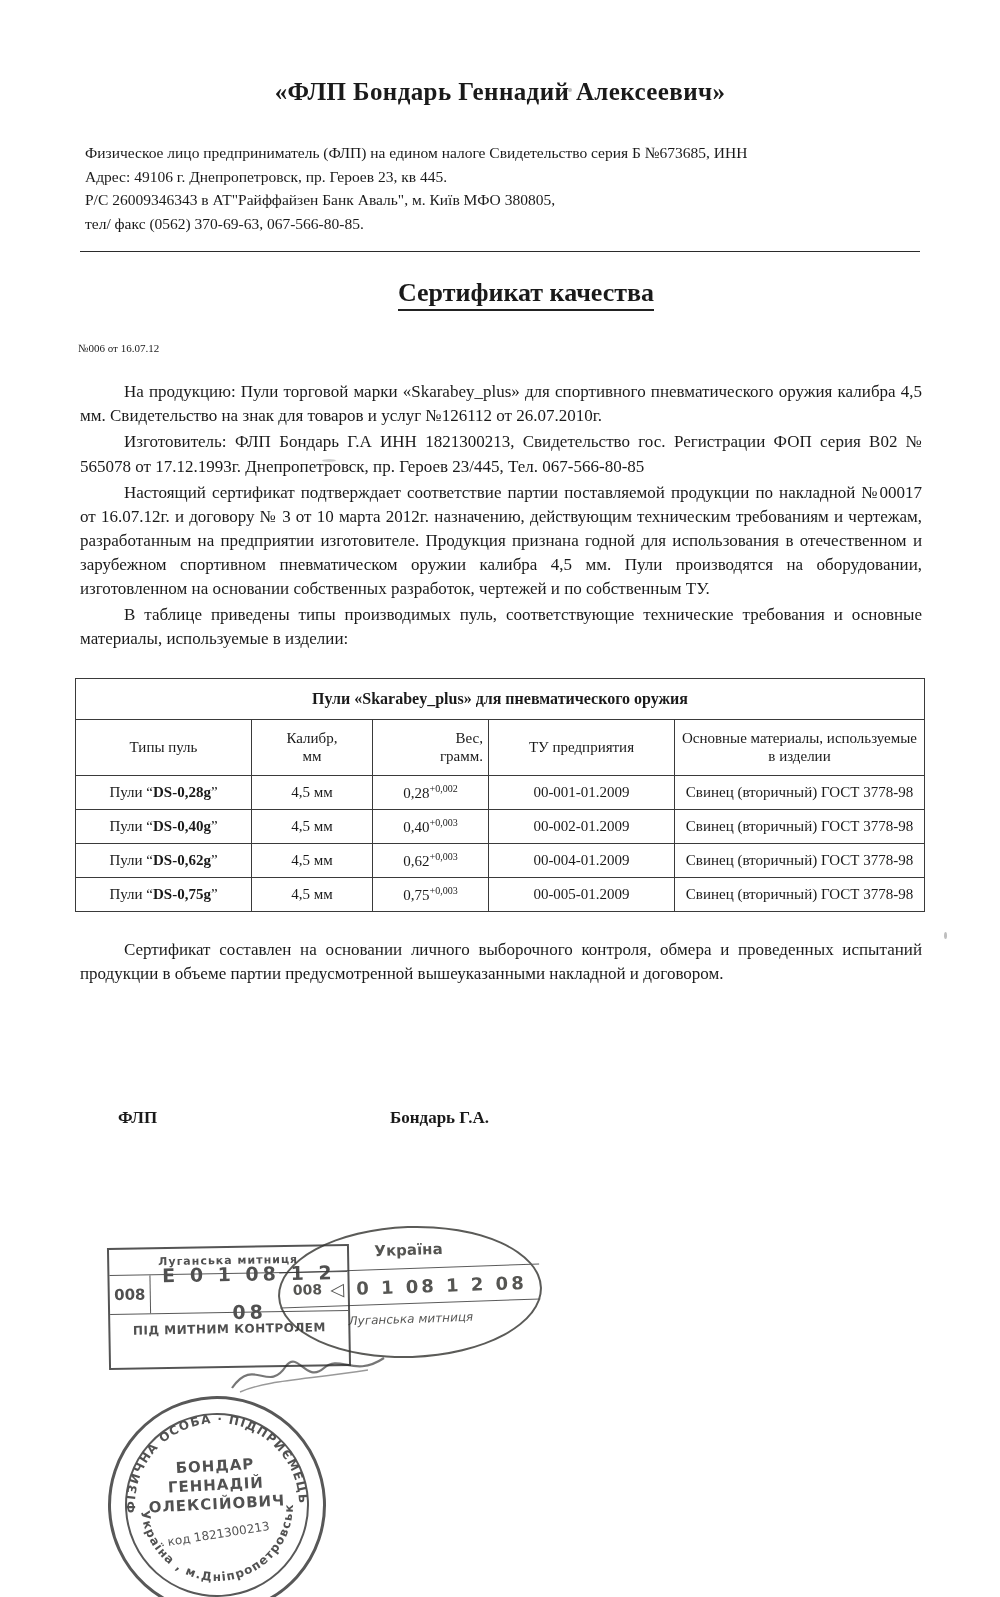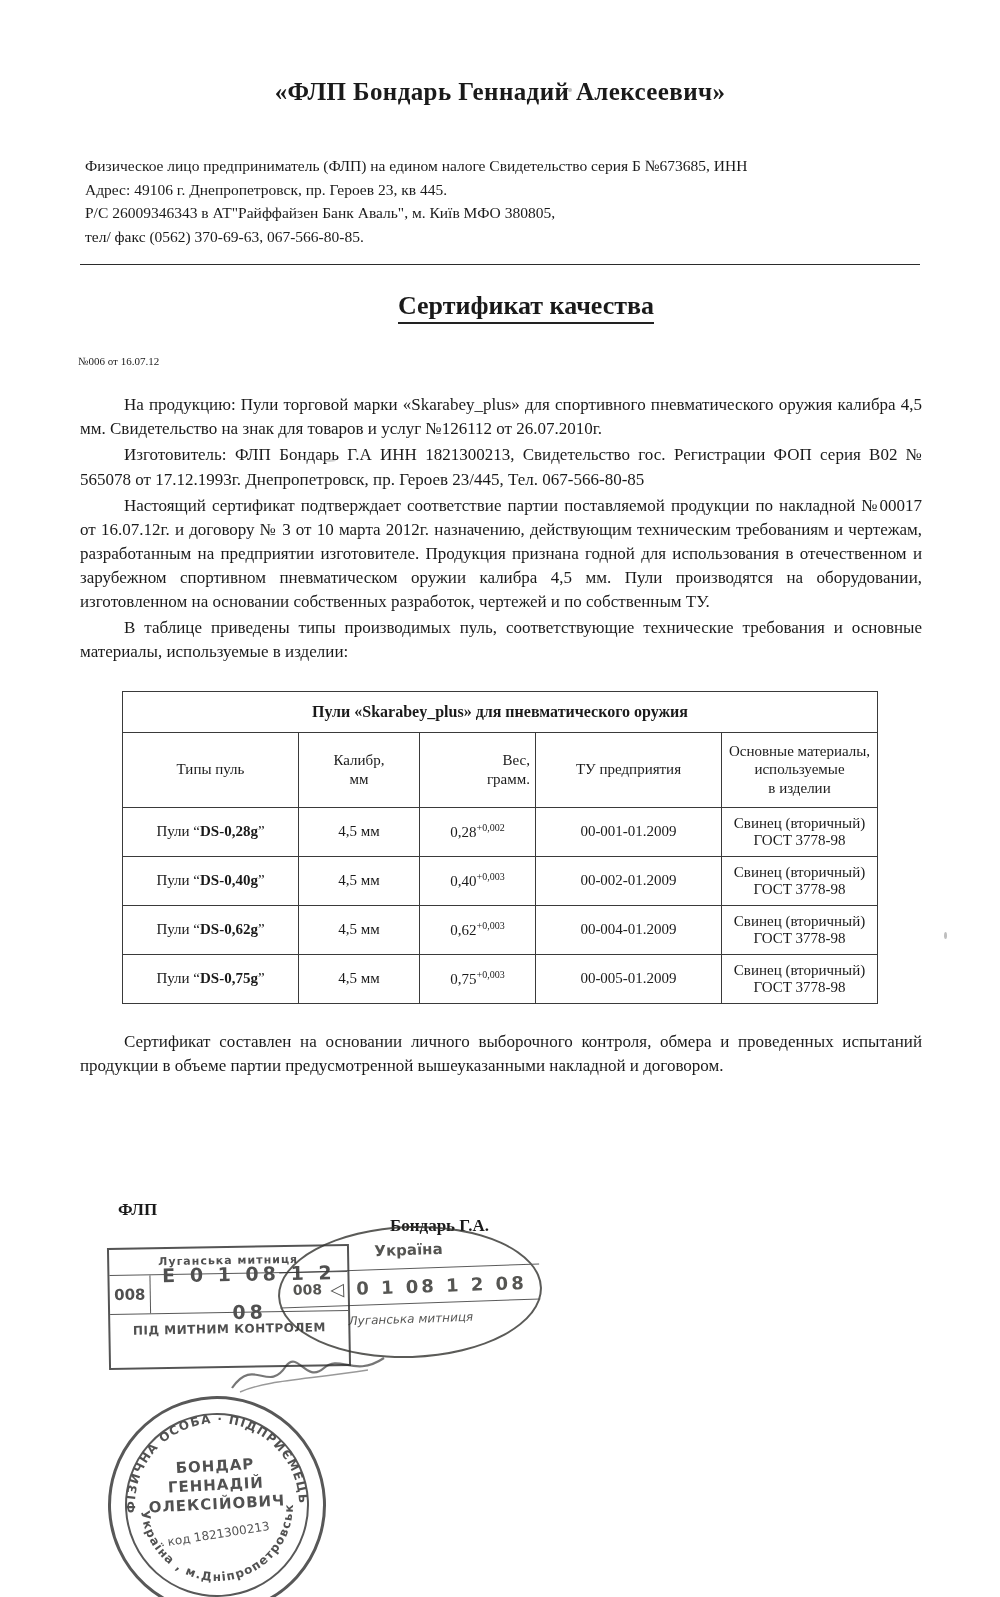--- a/index.html
+++ b/index.html
@@ -30,21 +30,21 @@
   }
   .header-title {
     text-align: center;
     font-size: 25px;
     font-weight: bold;
     letter-spacing: .4px;
     margin: 78px 0 0 0;
     font-family: "Liberation Serif", serif;
   }
   .company-block {
-    margin: 48px 85px 0 85px;
+    margin: 35px 85px 0 85px;
     font-size: 15.5px;
     line-height: 1.52;
     font-family: "Liberation Serif", serif;
   }
   .company-block .line-just {
     text-align: justify;
     text-justify: inter-word;
   }
   .rule {
     margin: 16px 80px 0 80px;
@@ -74,21 +74,21 @@
   .body-text p {
     margin: 0 0 0 0;
     text-indent: 44px;
   }
   .body-text p + p {
     margin-top: 2px;
   }
   table.cert {
     border-collapse: collapse;
     margin: 26px auto 0 auto;
-    width: 756px;
+    width: 850px;
     font-size: 15px;
     background: rgba(255,255,255,0.6);
   }
   table.cert th, table.cert td {
     border: 1.4px solid #3a3a3a;
     padding: 7px 6px;
     text-align: center;
     vertical-align: middle;
     font-weight: normal;
   }
@@ -121,21 +121,21 @@
   }
   .after-table p { margin: 0; text-indent: 44px; }
   .sig-row {
     margin: 122px 0 0 0;
     position: relative;
     font-size: 17px;
     height: 30px;
     font-weight: bold;
   }
   .sig-flp { position: absolute; left: 118px; top: 0; }
-  .sig-name { position: absolute; left: 390px; top: 16px; }
+  .sig-name { position: absolute; left: 390px; top: 0; }
 
   
   .stamp-layer {
     position: absolute;
     left: 0; top: 0; width: 1000px; height: 1597px;
     pointer-events: none;
   }
   .rect-stamp {
     position: absolute;
     left: 108px;

